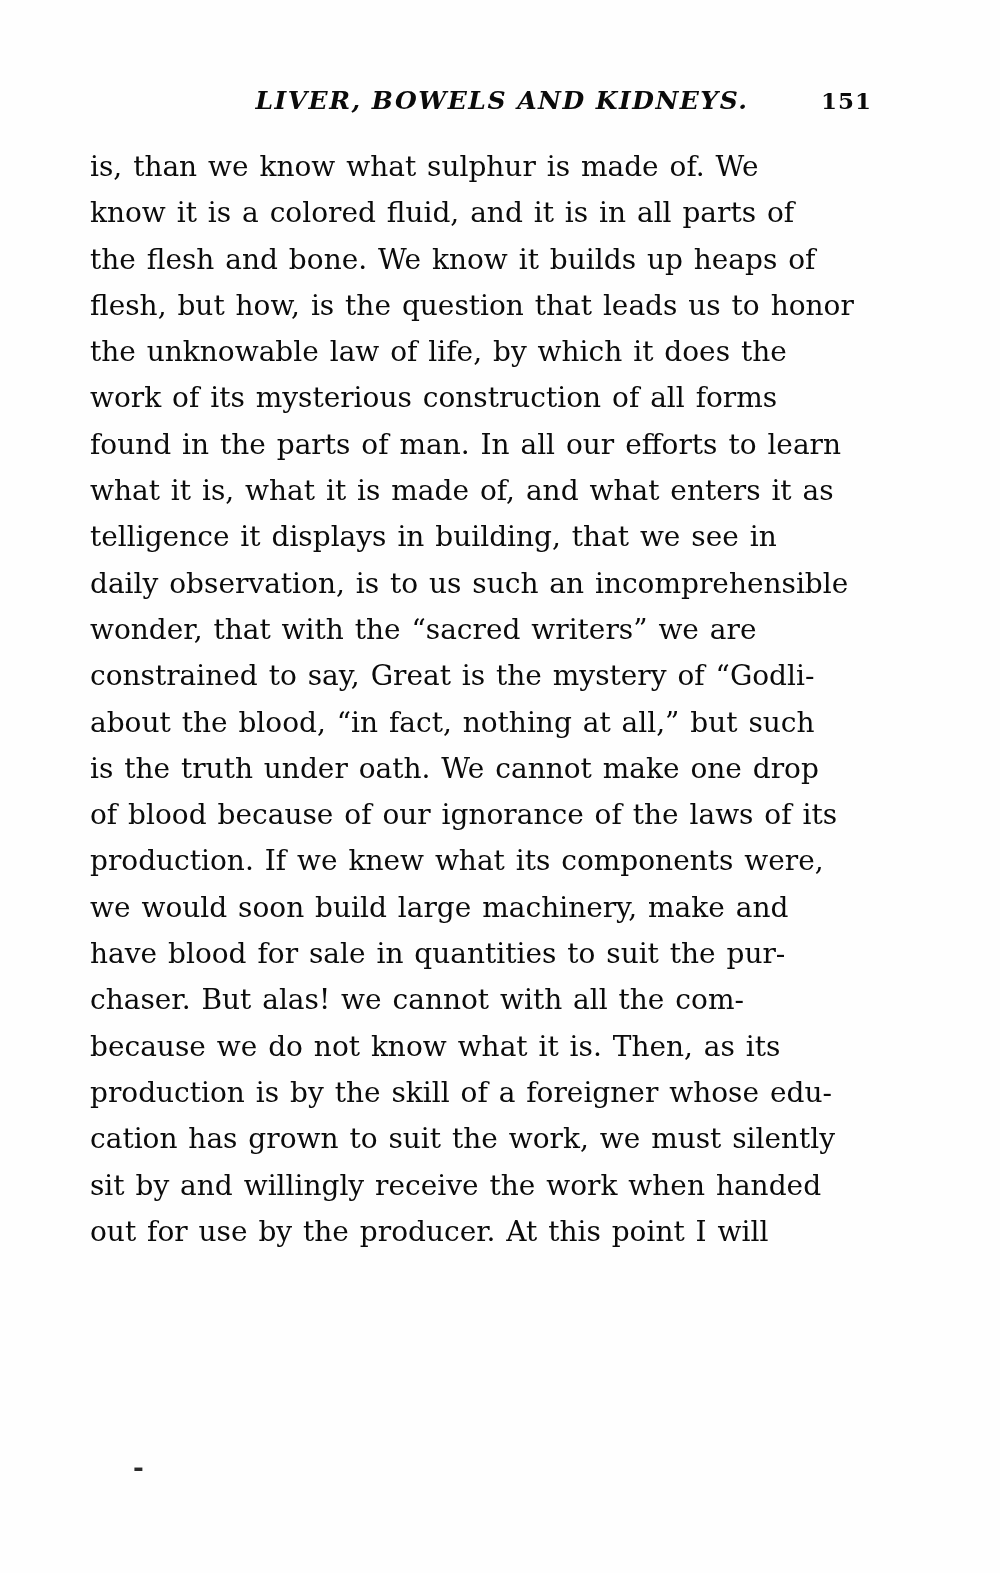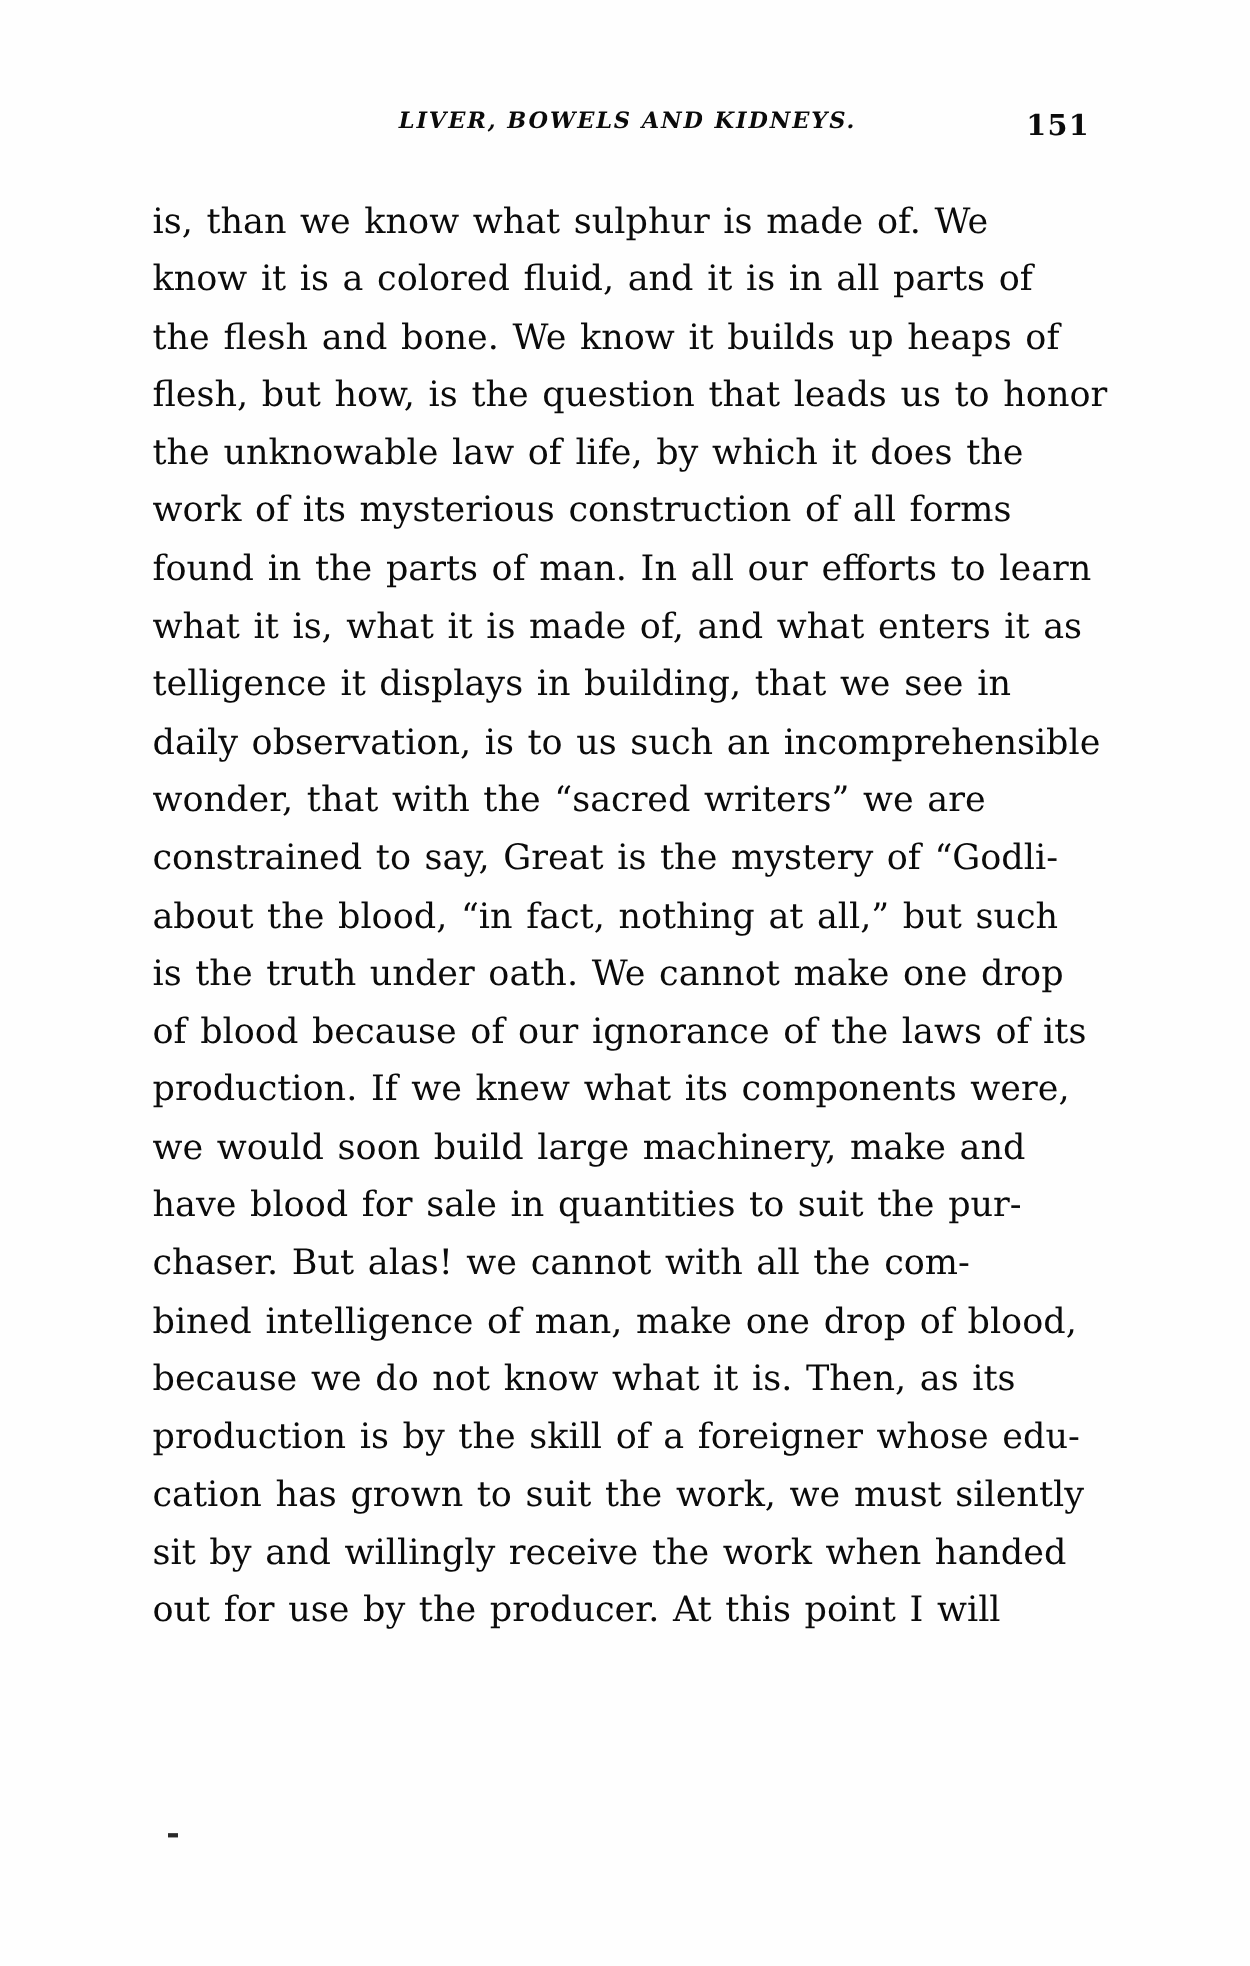--- a/index.html
+++ b/index.html
@@ -21,38 +21,37 @@
     top: 86px;
     left: 92px;
     width: 820px;
     height: 34px;
   }
   .running-title {
     display: block;
     text-align: center;
     font-style: italic;
     font-weight: bold;
-    font-size: 18px;
+    font-size: 25px;
     letter-spacing: 1.5px;
     white-space: nowrap;
   }
   .page-number {
     position: absolute;
     right: 40px;
     top: 1px;
     font-weight: bold;
     font-size: 23px;
     letter-spacing: 1px;
   }
   .page-text {
     position: absolute;
-    top: 154px;
+    top: 144px;
     left: 90px;
     width: 822px;
-    margin-left: 32px;
   }
   .text-line {
     font-size: 28px;
     height: 46.3px;
     line-height: 46.3px;
     text-align: justify;
     text-align-last: justify;
     word-spacing: 2px;
     white-space: nowrap;
     overflow: visible;
@@ -94,21 +93,20 @@
       <div class="text-line">daily observation, is to us such an incomprehensible</div>
       <div class="text-line">wonder, that with the “sacred writers” we are</div>
       <div class="text-line">constrained to say, Great is the mystery of “Godli-</div>
       <div class="text-line">about the blood, “in fact, nothing at all,” but such</div>
       <div class="text-line">is the truth under oath.  We cannot make one drop</div>
       <div class="text-line">of blood because of our ignorance of the laws of its</div>
       <div class="text-line">production.  If we knew what its components were,</div>
       <div class="text-line">we would soon build large machinery, make and</div>
       <div class="text-line">have blood for sale in quantities to suit the pur-</div>
       <div class="text-line">chaser.  But alas!  we cannot with all the com-</div>
-      <div class="text-line">bined intelligence of man, make one drop of blood,</div>
       <div class="text-line">because we do not know what it is.  Then, as its</div>
       <div class="text-line">production is by the skill of a foreigner whose edu-</div>
       <div class="text-line">cation has grown to suit the work, we must silently</div>
       <div class="text-line">sit by and willingly receive the work when handed</div>
       <div class="text-line">out for use by the producer.  At this point I will</div>
     </main>
 
   <span class="scan-mark">-</span>
 </div>
 

